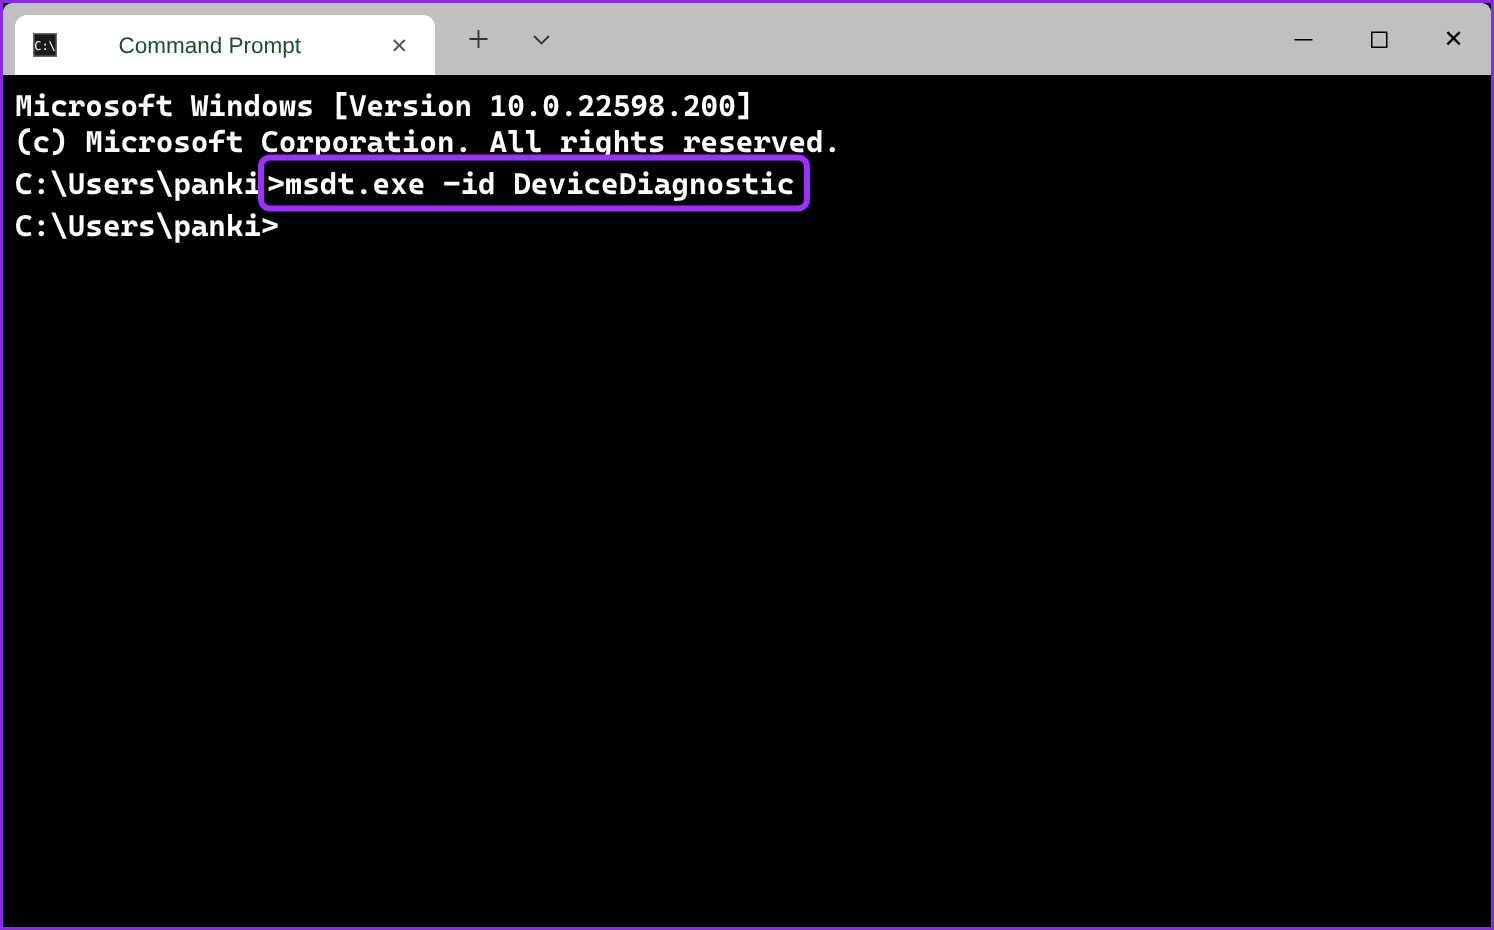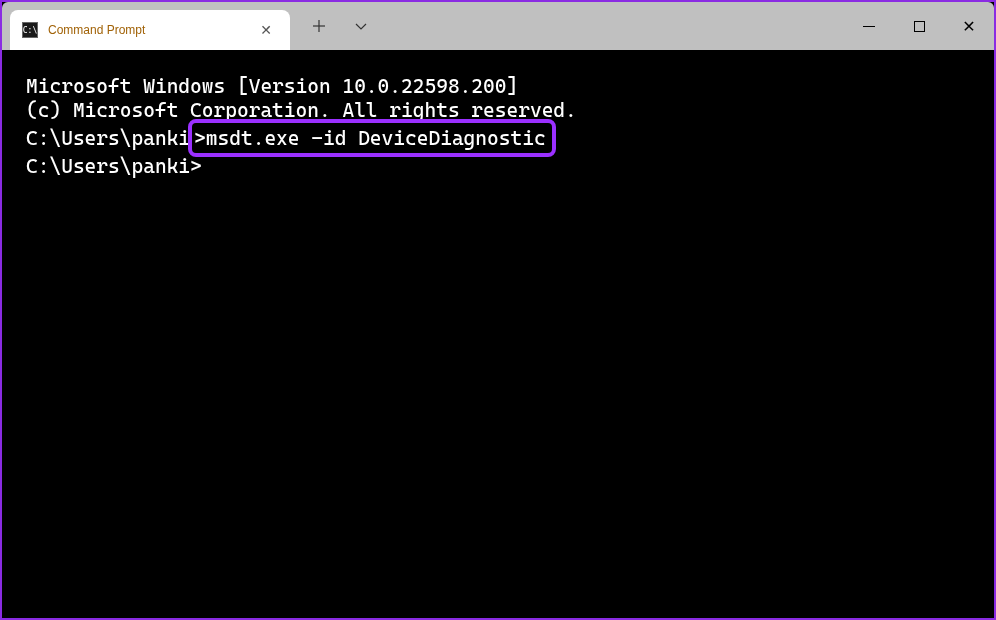--- a/index.html
+++ b/index.html
@@ -54,23 +54,24 @@
       background: #1a1a1a;
       display: flex;
       align-items: center;
       justify-content: center;
       color: #fff;
       font-size: 8px;
       font-family: monospace;
       border: 1px solid #666;
     }
     .tab-title {
-      font-size: 12px;
-      color: #a16207;
+      font-size: 15px;
+      color: #14532d;
       flex: 1;
+      margin-left: 31px;
     }
     .tab-close {
       font-size: 14px;
       color: #555;
       cursor: pointer;
       padding: 2px 6px;
     }
     .tab-controls {
       display: flex;
       align-items: center;
@@ -113,26 +114,27 @@
       height: 11px;
       border: 1px solid #000;
     }
     .close-x {
       font-size: 16px;
       font-weight: 300;
     }
     .terminal {
       flex: 1;
       background: #000;
-      padding: 24px;
+      padding: 8px;
       font-family: "Cascadia Mono", "Consolas", monospace;
       font-size: 20px;
       color: #fff;
       line-height: 1.2;
       white-space: pre;
+      font-weight: bold;
     }
     .term-line {
       display: block;
     }
     .highlight-box {
       display: inline-block;
       border: 4px solid #9b30ff;
       border-radius: 8px;
       padding: 3px 6px 3px 2px;
       margin: -3px -6px -3px -2px;

